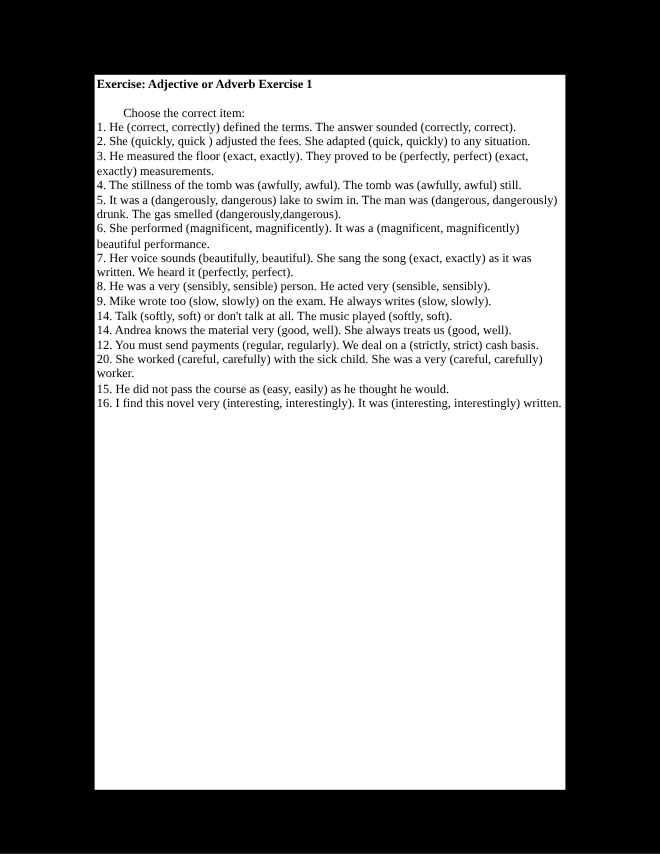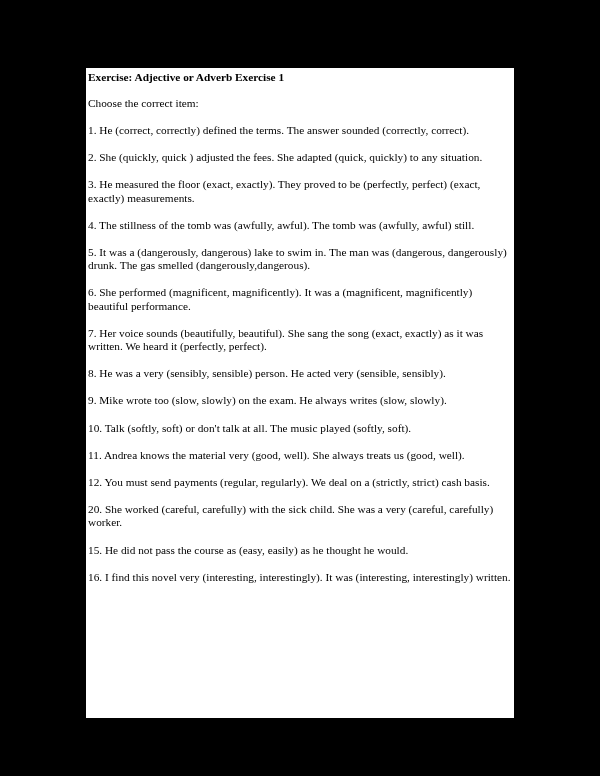--- a/index.html
+++ b/index.html
@@ -28,40 +28,40 @@
       line-height: 13.2px;
     }
     .title {
       font-weight: bold;
       margin: 0;
       height: 13px;
     }
     .instruction {
       margin-top: 13px;
       height: 13px;
+      margin-left: 24px;
     }
     .item {
-      margin-top: 14px;
       white-space: normal;
     }
   </style>
 </head>
 <body>
 
 <div class="page">
   <div class="title">Exercise: Adjective or Adverb Exercise 1</div>
   <div class="instruction">Choose the correct item:</div>
   <div class="item">1. He (correct, correctly) defined the terms. The answer sounded (correctly, correct).</div>
   <div class="item">2. She (quickly, quick ) adjusted the fees. She adapted (quick, quickly) to any situation.</div>
   <div class="item">3. He measured the floor (exact, exactly). They proved to be (perfectly, perfect) (exact, exactly) measurements.</div>
   <div class="item">4. The stillness of the tomb was (awfully, awful). The tomb was (awfully, awful) still.</div>
   <div class="item">5. It was a (dangerously, dangerous) lake to swim in. The man was (dangerous, dangerously) drunk. The gas smelled (dangerously,dangerous).</div>
   <div class="item">6. She performed (magnificent, magnificently). It was a (magnificent, magnificently) beautiful performance.</div>
   <div class="item">7. Her voice sounds (beautifully, beautiful). She sang the song (exact, exactly) as it was written. We heard it (perfectly, perfect).</div>
   <div class="item">8. He was a very (sensibly, sensible) person. He acted very (sensible, sensibly).</div>
   <div class="item">9. Mike wrote too (slow, slowly) on the exam. He always writes (slow, slowly).</div>
-  <div class="item">10. Talk (softly, soft) or don't talk at all. The music played (softly, soft).</div>
-  <div class="item">11. Andrea knows the material very (good, well). She always treats us (good, well).</div>
+  <div class="item">14. Talk (softly, soft) or don't talk at all. The music played (softly, soft).</div>
+  <div class="item">14. Andrea knows the material very (good, well). She always treats us (good, well).</div>
   <div class="item">12. You must send payments (regular, regularly). We deal on a (strictly, strict) cash basis.</div>
   <div class="item">20. She worked (careful, carefully) with the sick child. She was a very (careful, carefully) worker.</div>
   <div class="item">15. He did not pass the course as (easy, easily) as he thought he would.</div>
   <div class="item">16. I find this novel very (interesting, interestingly). It was (interesting, interestingly) written.</div>
 </div>
 
 </body></html>

